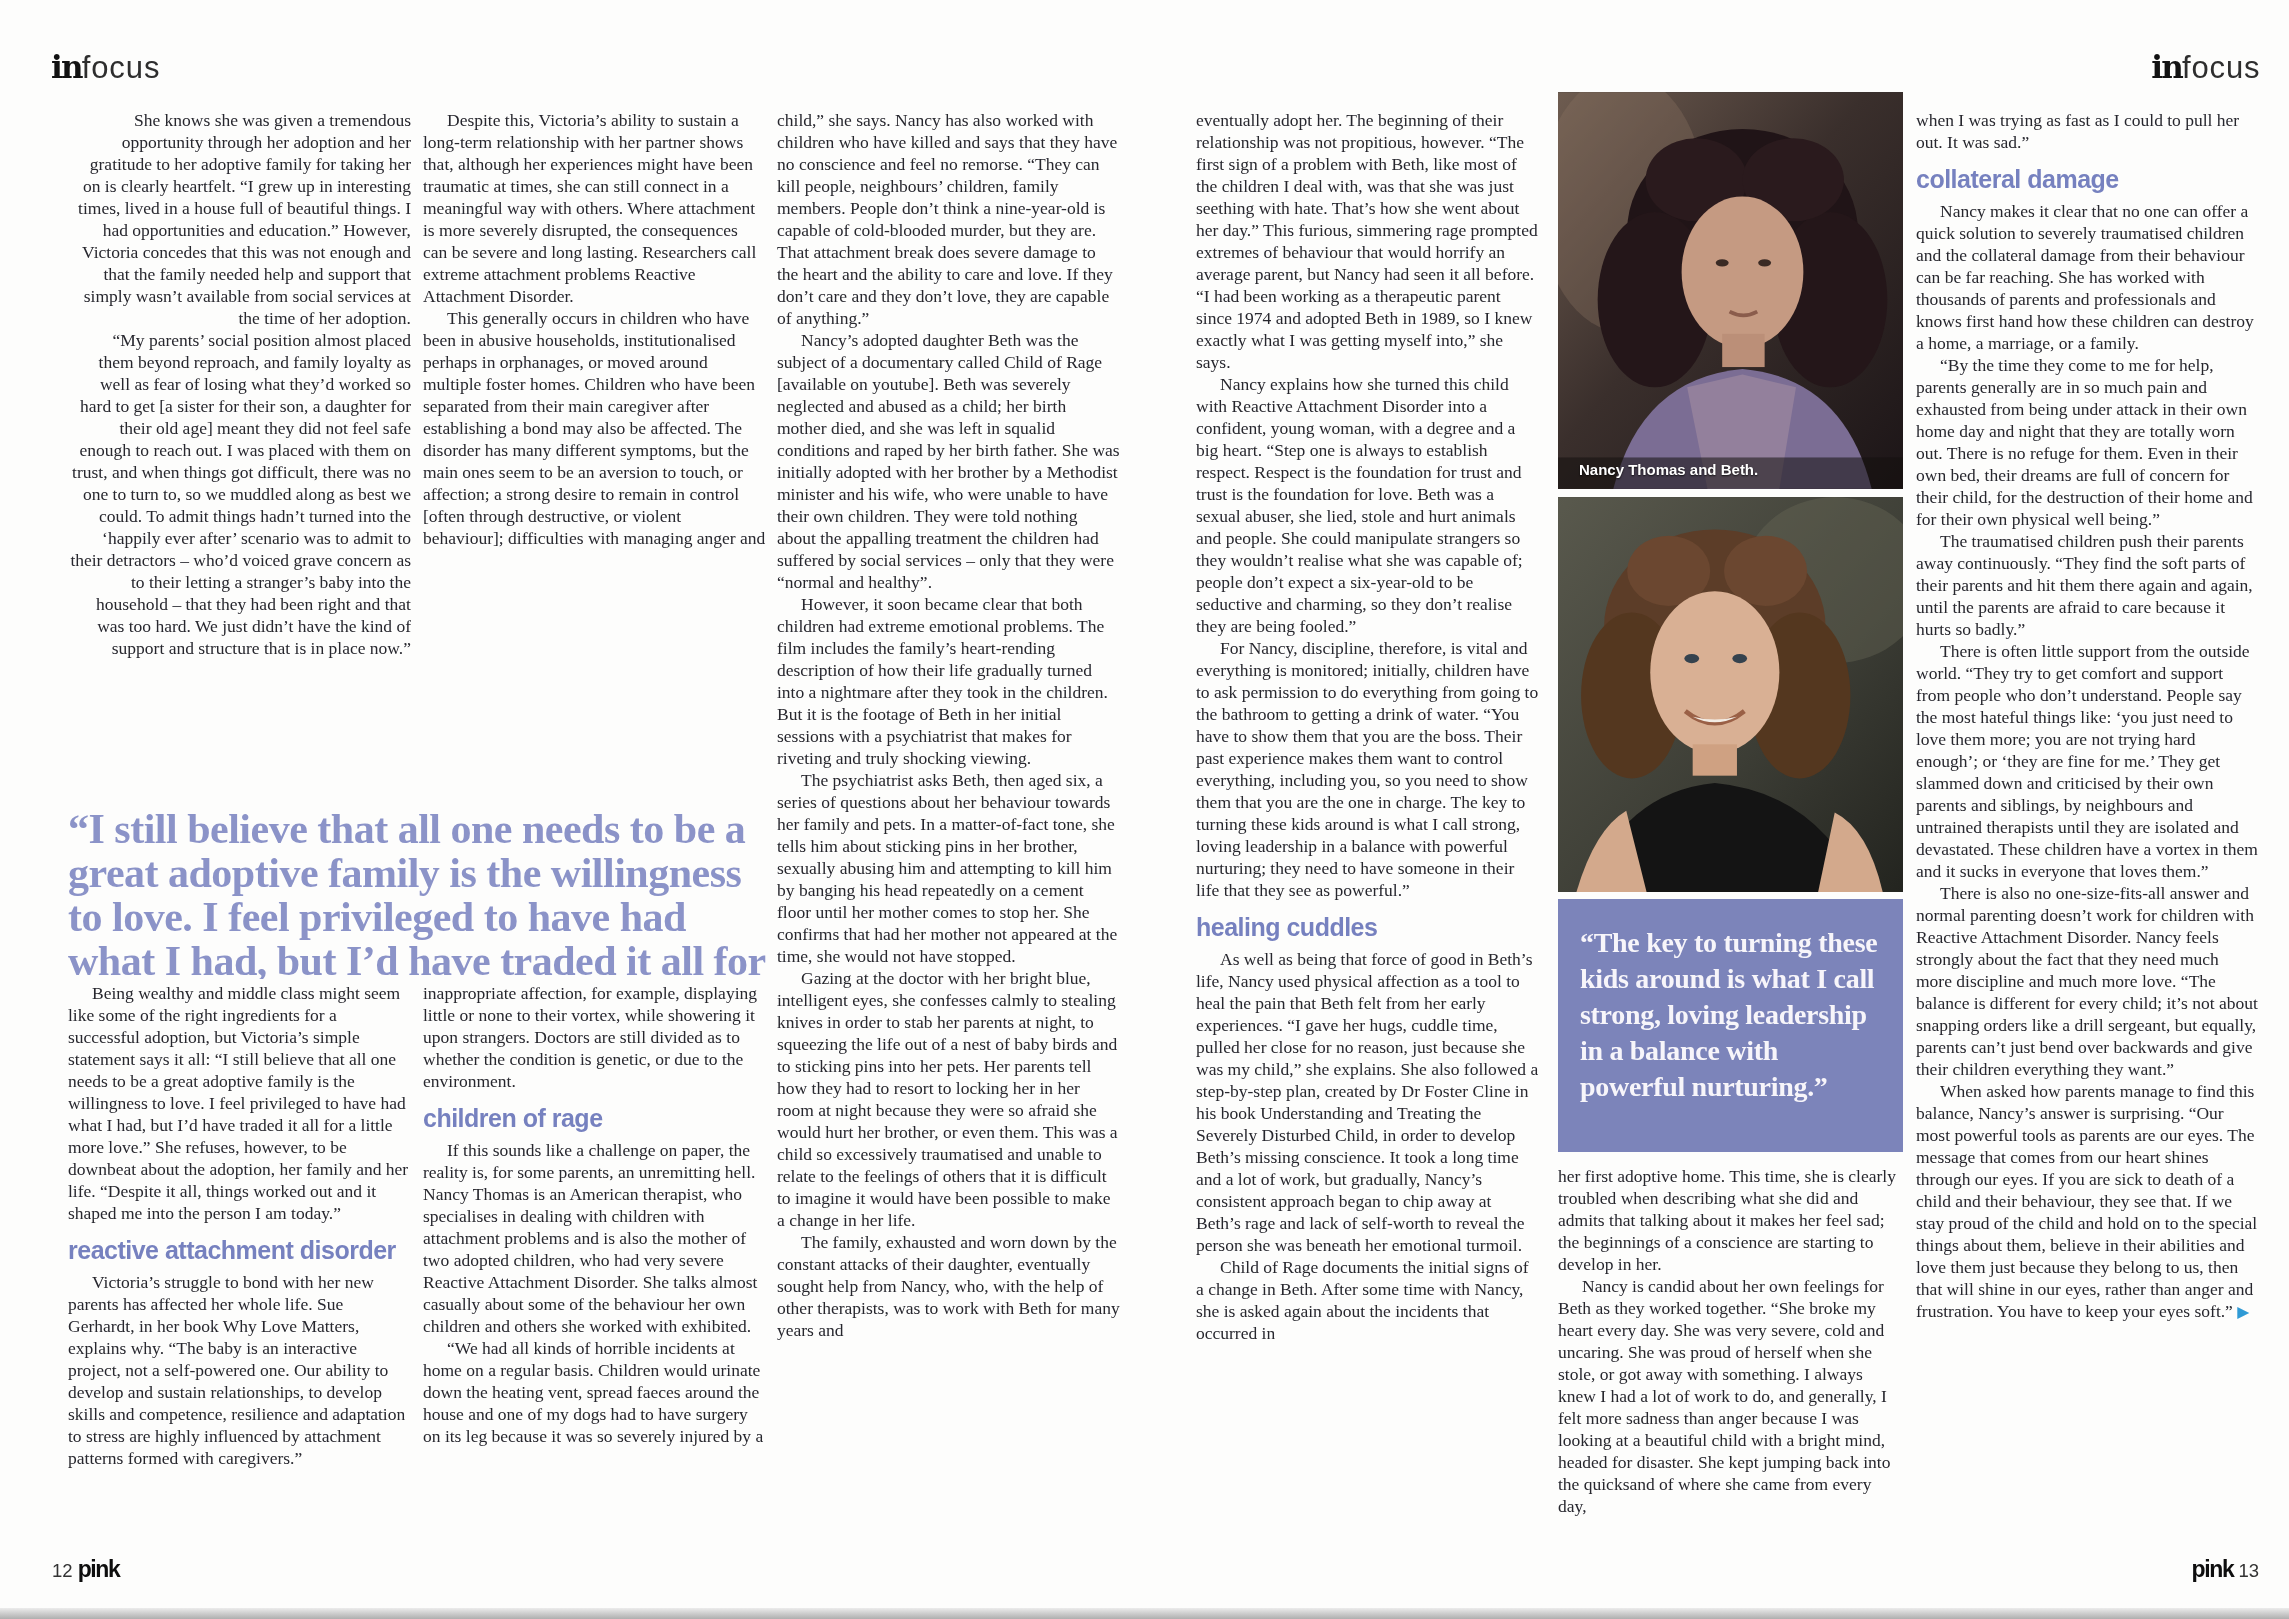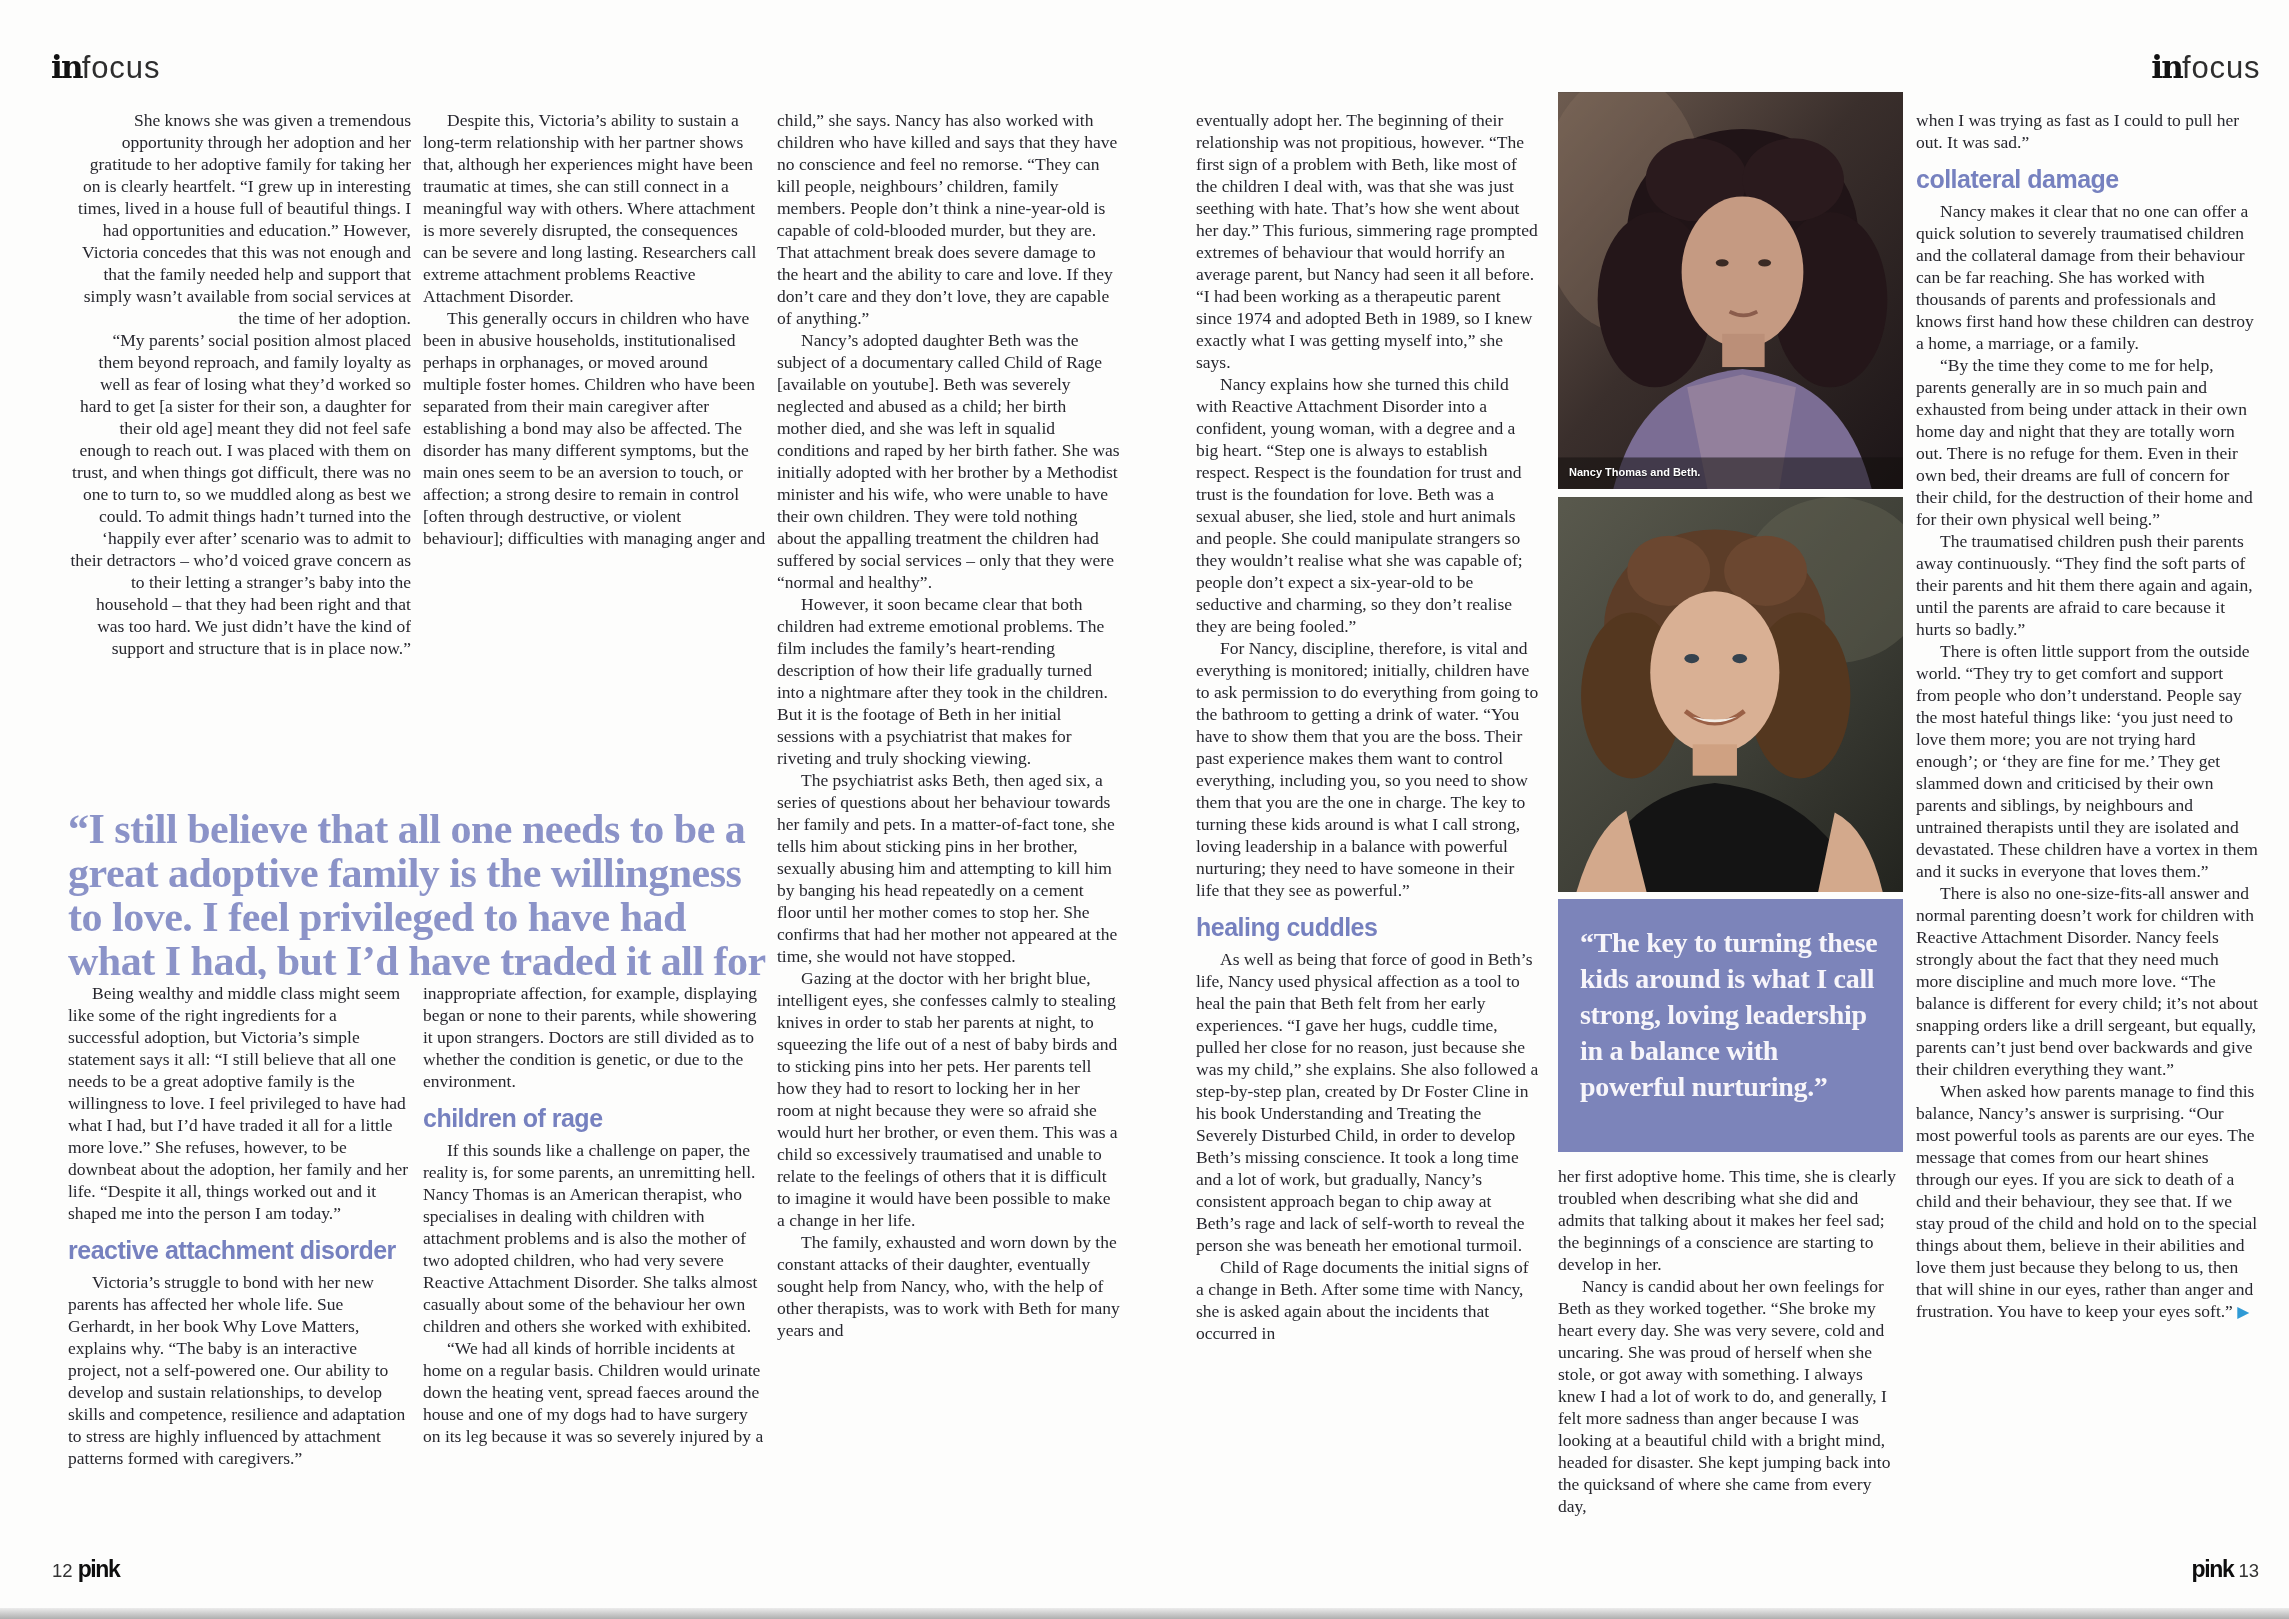--- a/index.html
+++ b/index.html
@@ -25,23 +25,23 @@
   }
   .pullquote {
     position:absolute; left:68px; top:807px; width:707px; height:172px;
     font-family:"Liberation Serif", serif; font-weight:bold;
     font-size:42px; line-height:44px; letter-spacing:-0.5px; color:#8b93c8;
     overflow:hidden;
   }
   .photo { position:absolute; left:1558px; width:345px; overflow:hidden; background:#333; }
   .photo svg { display:block; }
   .caption {
-    position:absolute; left:11px; bottom:11px;
+    position:absolute; left:21px; bottom:11px;
     font-family:"Liberation Sans", sans-serif; font-weight:bold;
-    font-size:11px; color:#ffffff; text-shadow:0 0.9px 1.8px rgba(0,0,0,.8);
+    font-size:15px; color:#ffffff; text-shadow:0 0.9px 1.8px rgba(0,0,0,.8);
   }
   .qbox {
     position:absolute; left:1558px; top:899px; width:345px; height:253px;
     background:#7c84ba; color:#f7f5fa; padding:26px 20px 16px 22px;
     font-family:"Liberation Serif", serif; font-weight:bold;
     font-size:28px; line-height:36px; letter-spacing:-0.3px; overflow:hidden;
   }
   .footer {
     position:absolute; bottom:37px; font-family:"Liberation Sans", sans-serif;
     font-size:18.5px; color:#222; white-space:nowrap;
@@ -78,21 +78,21 @@
     <h2 class="sect">reactive attachment disorder</h2>
     <p class="ind">Victoria’s struggle to bond with her new parents has affected her whole life. Sue Gerhardt, in her book Why Love Matters, explains why. “The baby is an interactive project, not a self-powered one. Our ability to develop and sustain relationships, to develop skills and competence, resilience and adaptation to stress are highly influenced by attachment patterns formed with caregivers.”</p>
   </div>
 
   <div class="col" style="left:423px; top:109px; height:696px;">
     <p class="ind">Despite this, Victoria’s ability to sustain a long-term relationship with her partner shows that, although her experiences might have been traumatic at times, she can still connect in a meaningful way with others. Where attachment is more severely disrupted, the consequences can be severe and long lasting. Researchers call extreme attachment problems Reactive Attachment Disorder.</p>
     <p class="ind">This generally occurs in children who have been in abusive households, institutionalised perhaps in orphanages, or moved around multiple foster homes. Children who have been separated from their main caregiver after establishing a bond may also be affected. The disorder has many different symptoms, but the main ones seem to be an aversion to touch, or affection; a strong desire to remain in control [often through destructive, or violent behaviour]; difficulties with managing anger and</p>
   </div>
 
   <div class="col" style="left:423px; top:982px; height:598px;">
-    <p>inappropriate affection, for example, displaying began or none to their parents, while showering it upon strangers. Doctors are still divided as to whether the condition is genetic, or due to the environment.</p>
+    <p>inappropriate affection, for example, displaying little or none to their vortex, while showering it upon strangers. Doctors are still divided as to whether the condition is genetic, or due to the environment.</p>
     <h2 class="sect">children of rage</h2>
     <p class="ind">If this sounds like a challenge on paper, the reality is, for some parents, an unremitting hell. Nancy Thomas is an American therapist, who specialises in dealing with children with attachment problems and is also the mother of two adopted children, who had very severe Reactive Attachment Disorder. She talks almost casually about some of the behaviour her own children and others she worked with exhibited.</p>
     <p class="ind">“We had all kinds of horrible incidents at home on a regular basis. Children would urinate down the heating vent, spread faeces around the house and one of my dogs had to have surgery on its leg because it was so severely injured by a</p>
   </div>
 
   <div class="col" style="left:777px; top:109px; height:1473px;">
     <p>child,” she says. Nancy has also worked with children who have killed and says that they have no conscience and feel no remorse. “They can kill people, neighbours’ children, family members. People don’t think a nine-year-old is capable of cold-blooded murder, but they are. That attachment break does severe damage to the heart and the ability to care and love. If they don’t care and they don’t love, they are capable of anything.”</p>
     <p class="ind">Nancy’s adopted daughter Beth was the subject of a documentary called Child of Rage [available on youtube]. Beth was severely neglected and abused as a child; her birth mother died, and she was left in squalid conditions and raped by her birth father. She was initially adopted with her brother by a Methodist minister and his wife, who were unable to have their own children. They were told nothing about the appalling treatment the children had suffered by social services – only that they were “normal and healthy”.</p>
     <p class="ind">However, it soon became clear that both children had extreme emotional problems. The film includes the family’s heart-rending description of how their life gradually turned into a nightmare after they took in the children. But it is the footage of Beth in her initial sessions with a psychiatrist that makes for riveting and truly shocking viewing.</p>
     <p class="ind">The psychiatrist asks Beth, then aged six, a series of questions about her behaviour towards her family and pets. In a matter-of-fact tone, she tells him about sticking pins in her brother, sexually abusing him and attempting to kill him by banging his head repeatedly on a cement floor until her mother comes to stop her. She confirms that had her mother not appeared at the time, she would not have stopped.</p>

